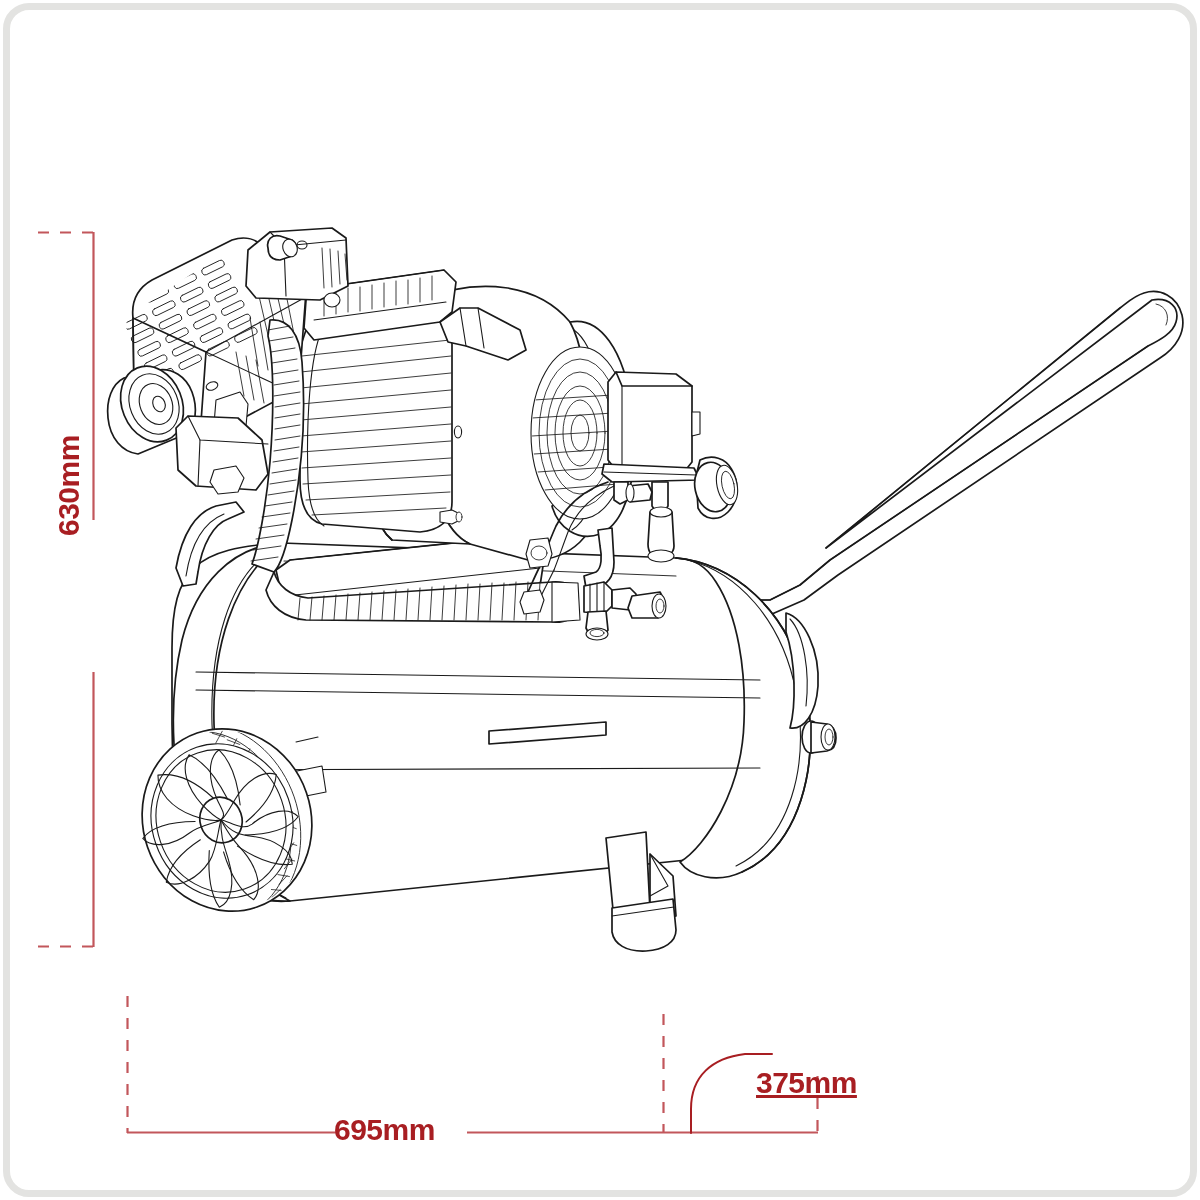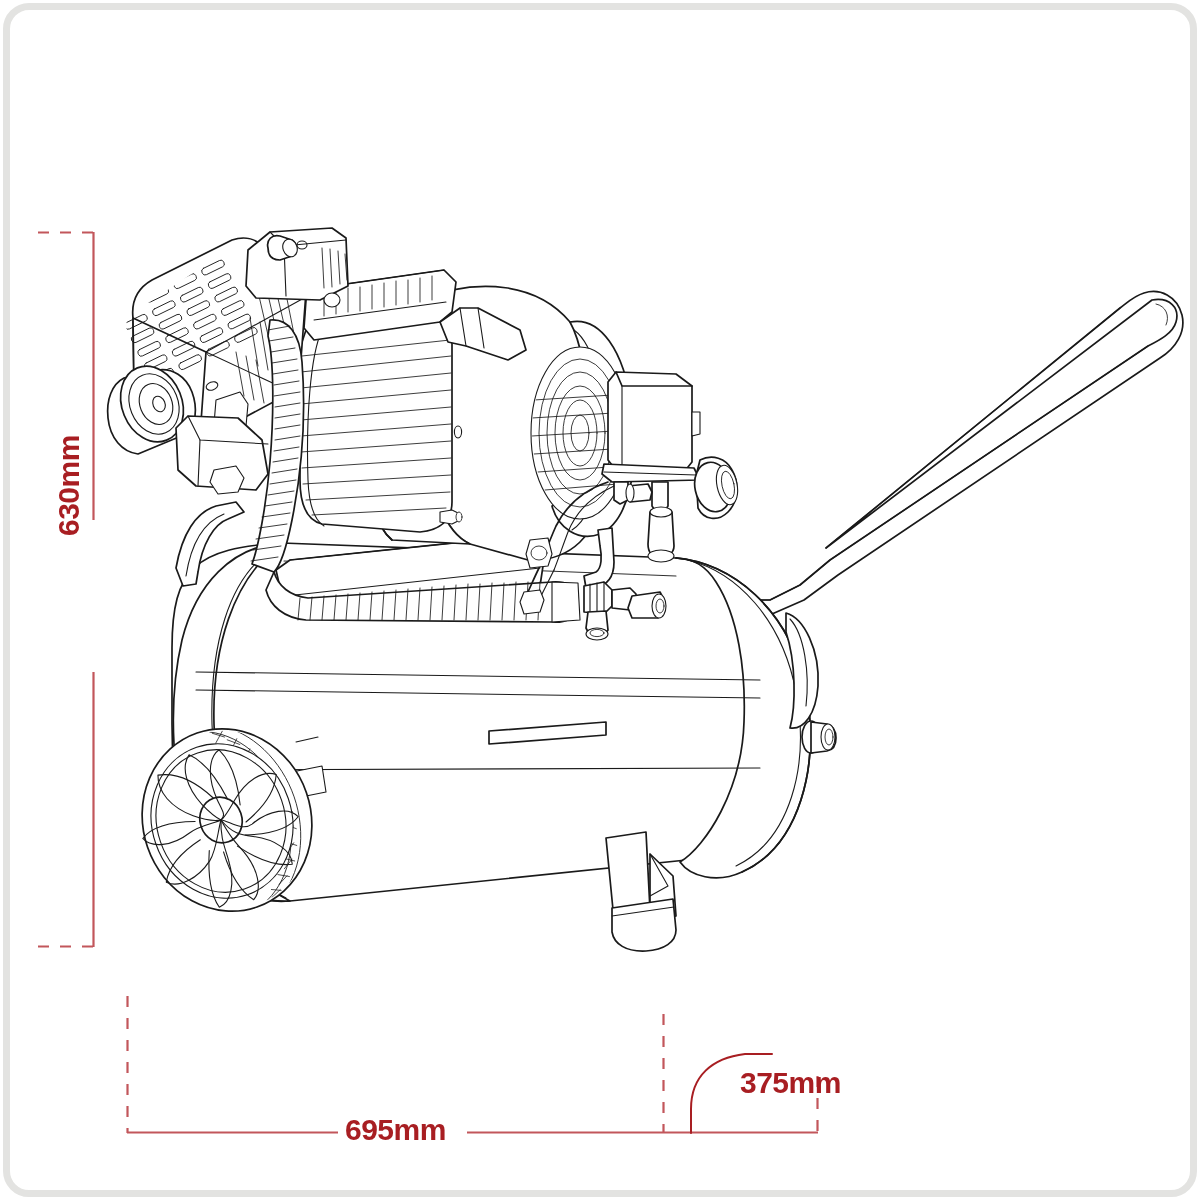--- a/index.html
+++ b/index.html
@@ -46,28 +46,29 @@
   }
   #label-height {
     left: 52px;
     top: 536px;
     font-size: 30px;
     transform: rotate(-90deg);
     transform-origin: left top;
     
   }
   #label-width {
-    left: 345px;
+    left: 334px;
     top: 1113px;
     font-size: 30px;
   }
   #label-depth {
-    left: 740px;
+    left: 756px;
     top: 1066px;
     font-size: 30px;
+    text-decoration: underline;
   }
 </style>
 </head>
 <body>
 
 <div id="page">
 
   <div id="frame"></div>
 
   <svg id="art" viewBox="0 0 1200 1200" xmlns="http://www.w3.org/2000/svg">

